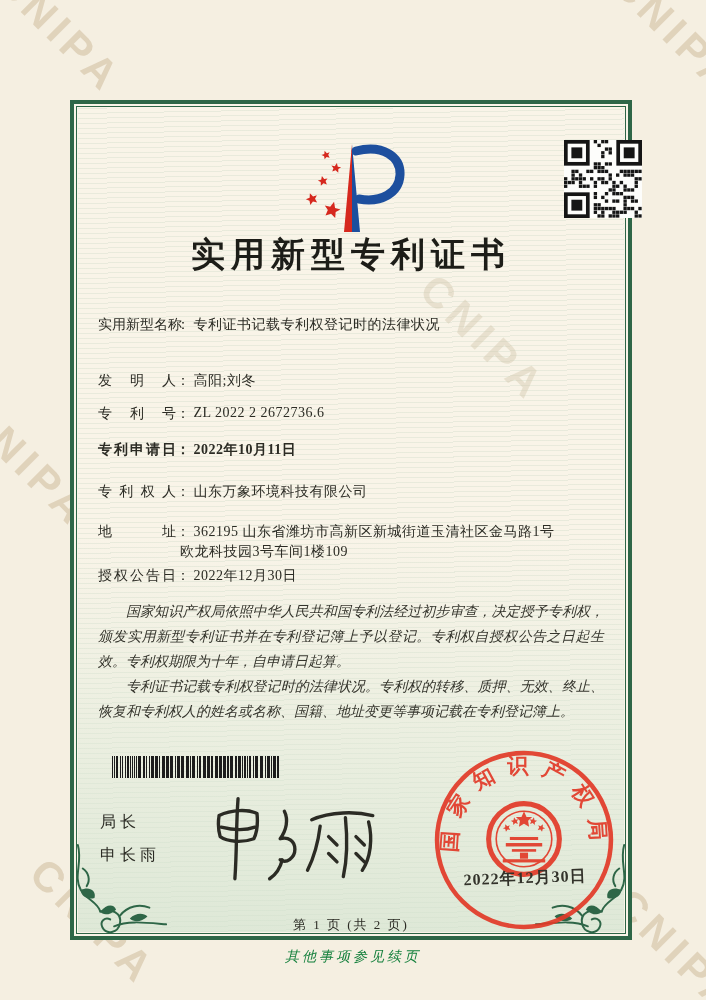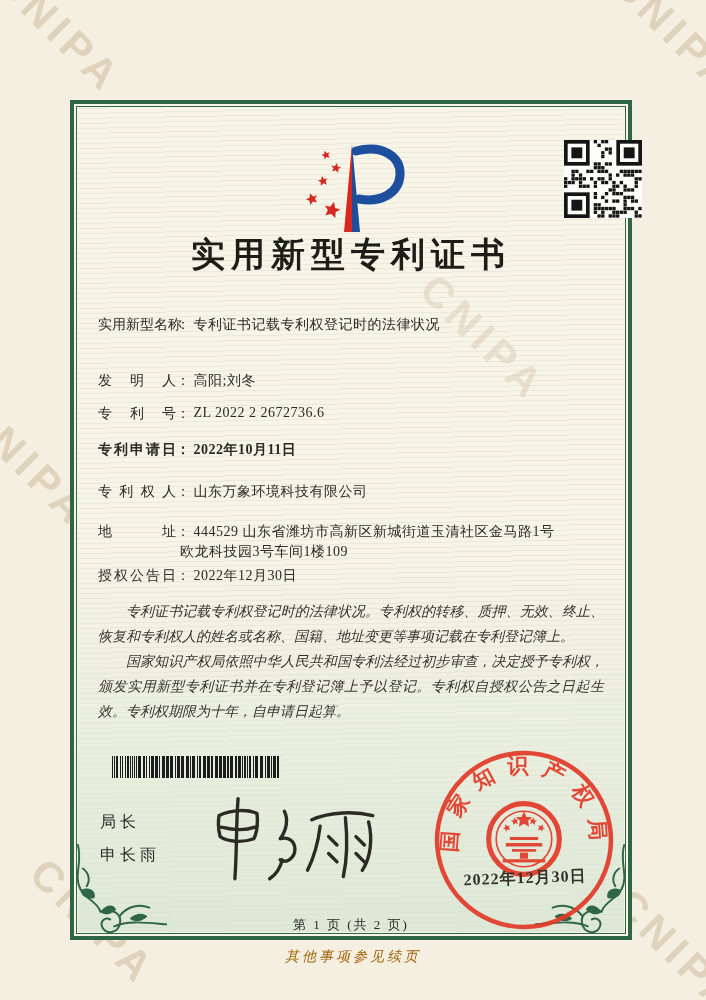--- a/index.html
+++ b/index.html
@@ -80,21 +80,21 @@
   .seal-date{
     position:absolute;left:352px;top:764px;width:198px;text-align:center;z-index:4;
     font-size:16px;letter-spacing:1px;color:#32322a;transform:rotate(-2deg);font-weight:bold;
   }
   .page-info{
     position:absolute;left:0;right:0;top:812px;text-align:center;z-index:3;
     font-size:13px;letter-spacing:2px;color:#2b2b24;
   }
   .continuation{
     position:absolute;left:0;right:0;top:948px;text-align:center;z-index:2;
-    font-size:14px;letter-spacing:3px;color:#a16207;font-style:italic;
+    font-size:14px;letter-spacing:3px;color:#15803d;font-style:italic;
   }
 </style>
 </head>
 <body>
 
 <div class="wm" style="left:-20px;top:6px;">CNIPA</div>
 <div class="wm" style="left:596px;top:8px;">CNIPA</div>
 <div class="wm" style="left:-52px;top:440px;">CNIPA</div>
 <div class="wm" style="left:14px;top:898px;">CNIPA</div>
 <div class="wm" style="left:598px;top:928px;">CNIPA</div>
@@ -303,32 +303,32 @@
     <div class="row row-filing">
       <span class="lab">专利申请日</span><span class="colon">：</span>
       <span class="val">2022年10月11日</span>
     </div>
     <div class="row row-patentee">
       <span class="lab">专利权人</span><span class="colon">：</span>
       <span class="val">山东万象环境科技有限公司</span>
     </div>
     <div class="row row-address">
       <span class="lab">地址</span><span class="colon">：</span>
-      <span class="val">444529 山东省潍坊市高新区新城街道玉清社区金马路1号</span>
+      <span class="val">362195 山东省潍坊市高新区新城街道玉清社区金马路1号</span>
       <div class="addr2 val">欧龙科技园3号车间1楼109</div>
     </div>
     <div class="row row-grant">
       <span class="lab">授权公告日</span><span class="colon">：</span>
       <span class="val">2022年12月30日</span>
     </div>
   </div>
 
   <div class="paras">
+    <p>国家知识产权局依照中华人民共和国专利法经过初步审查，决定授予专利权，颁发实用新型专利证书并在专利登记簿上予以登记。专利权自授权公告之日起生效。专利权期限为十年，自申请日起算。</p>
     <p>专利证书记载专利权登记时的法律状况。专利权的转移、质押、无效、终止、恢复和专利权人的姓名或名称、国籍、地址变更等事项记载在专利登记簿上。</p>
-    <p>国家知识产权局依照中华人民共和国专利法经过初步审查，决定授予专利权，颁发实用新型专利证书并在专利登记簿上予以登记。专利权自授权公告之日起生效。专利权期限为十年，自申请日起算。</p>
   </div>
 
   <svg class="barcode" viewBox="0 0 172 22" preserveAspectRatio="none">
     <g id="barcode-bars" fill="#1c1c1c">
         <rect x="0" y="0" width="1" height="22"></rect>
         <rect x="2" y="0" width="1" height="22"></rect>
         <rect x="4" y="0" width="2" height="22"></rect>
         <rect x="8" y="0" width="1" height="22"></rect>
         <rect x="10" y="0" width="1" height="22"></rect>
         <rect x="13" y="0" width="1" height="22"></rect>

